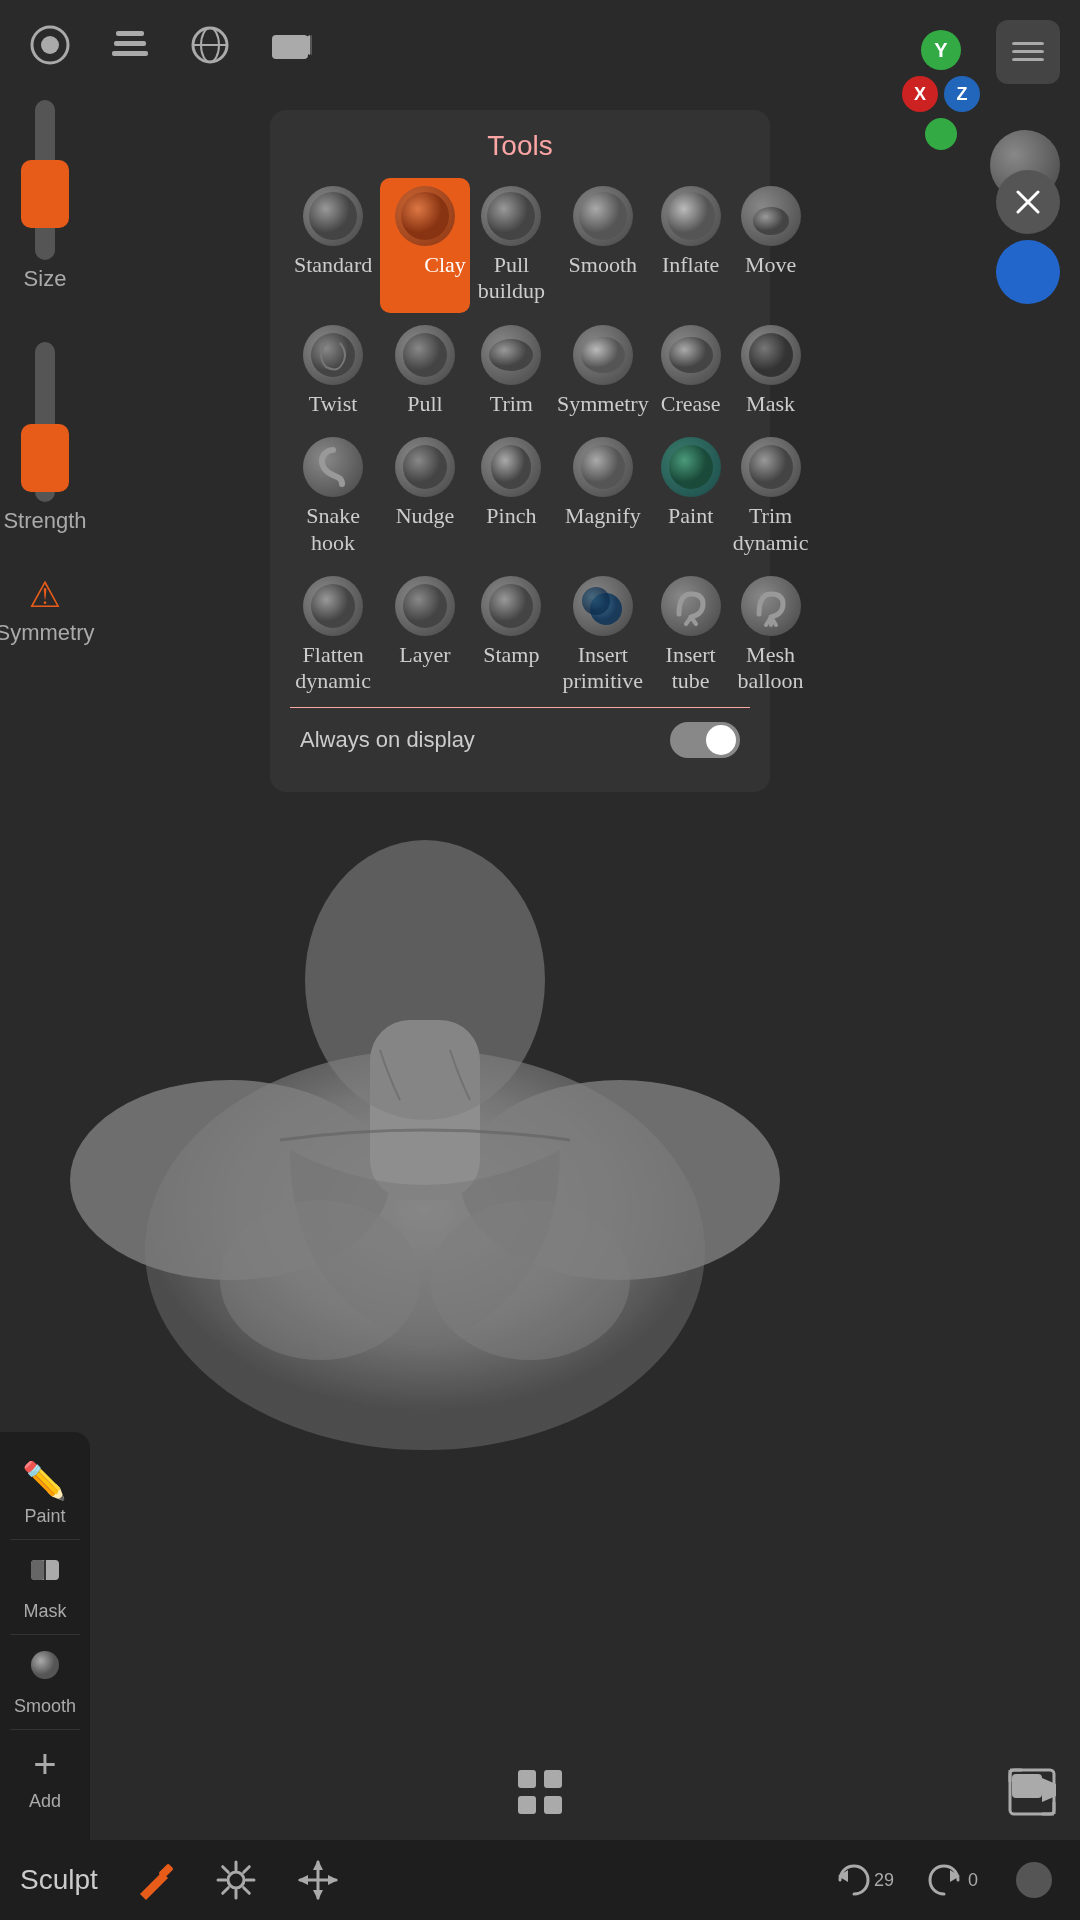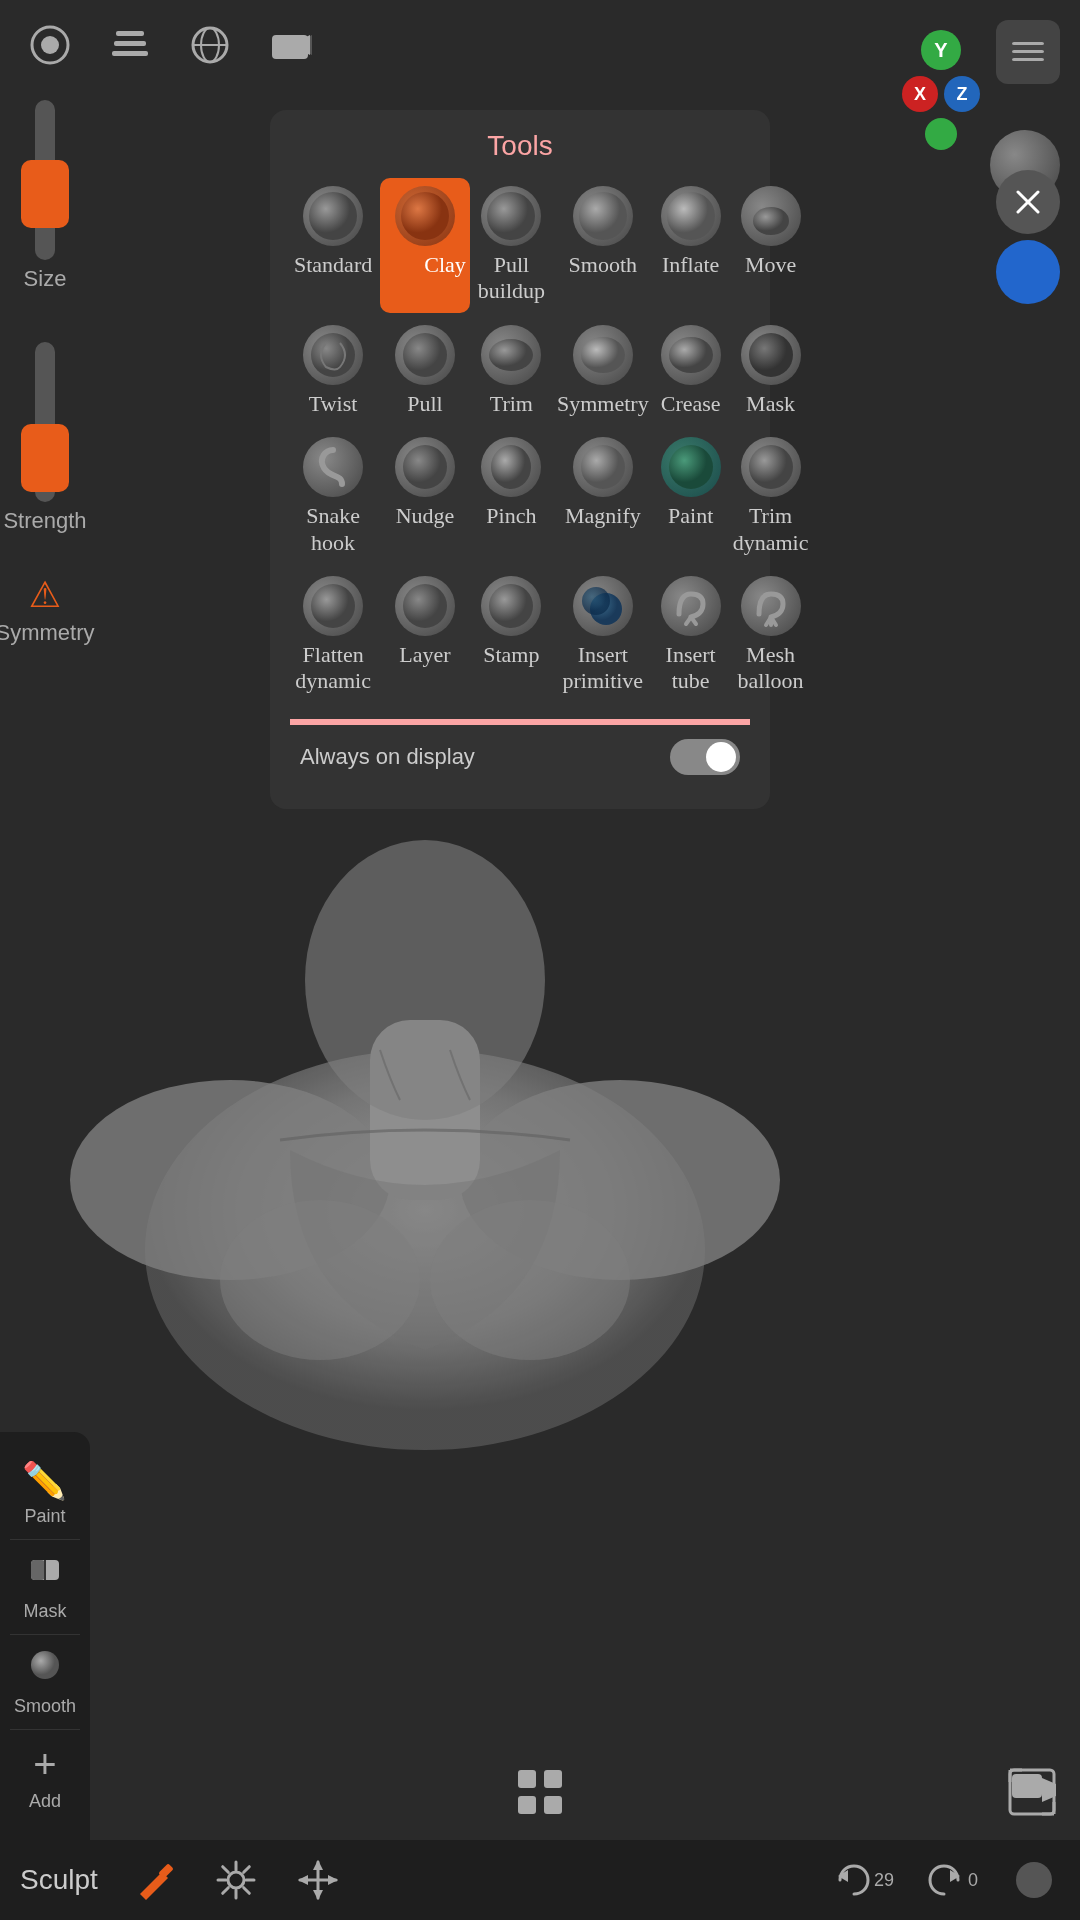--- a/index.html
+++ b/index.html
@@ -116,22 +116,22 @@
       font-family: Liberation Serif, serif;
     }
     .tool-item.active .tool-label { color: white; margin-left: 40px; }
 
     
     .always-display {
       display: flex;
       align-items: center;
       justify-content: space-between;
       padding: 14px 10px;
-      border-top: 6px solid #fca5a5;
-      margin-top: 16px;
+      border-top: 1px solid #fca5a5;
+      margin-top: 4px;
     }
     .always-label { color: #ccc; font-size: 22px; }
     .toggle {
       width: 70px; height: 36px;
       background: #888;
       border-radius: 18px;
       position: relative;
       cursor: pointer;
     }
     .toggle-knob {

